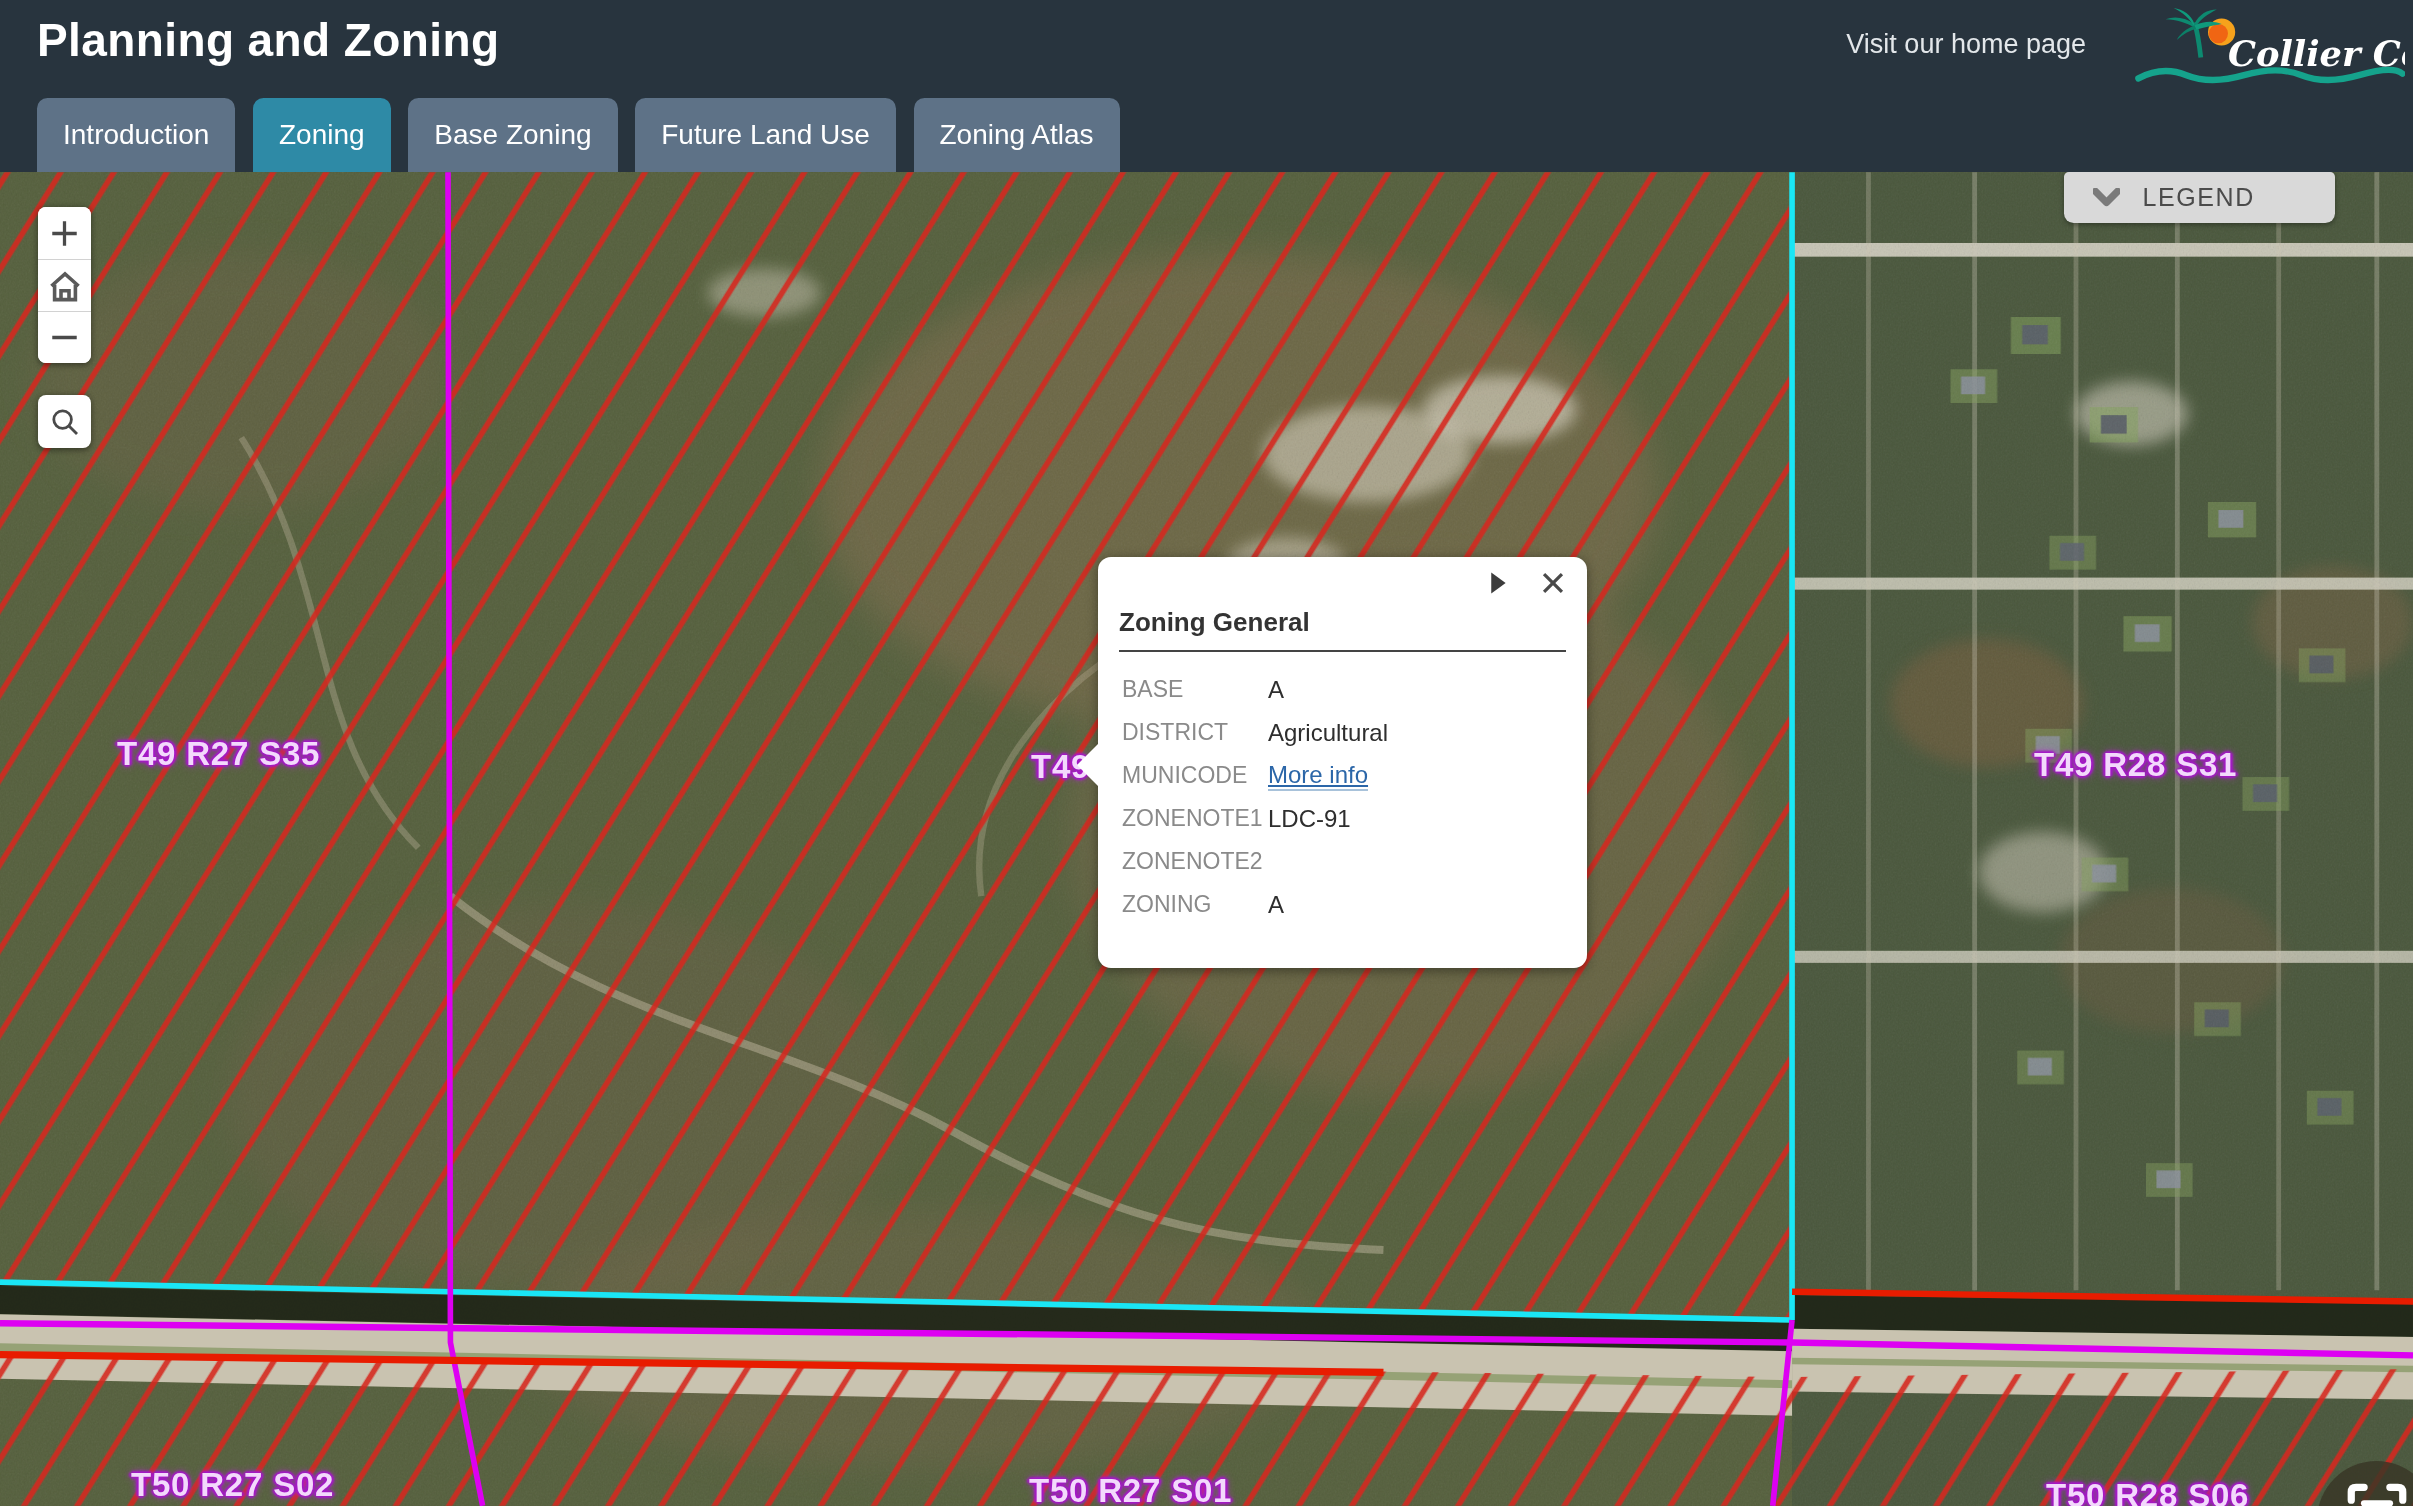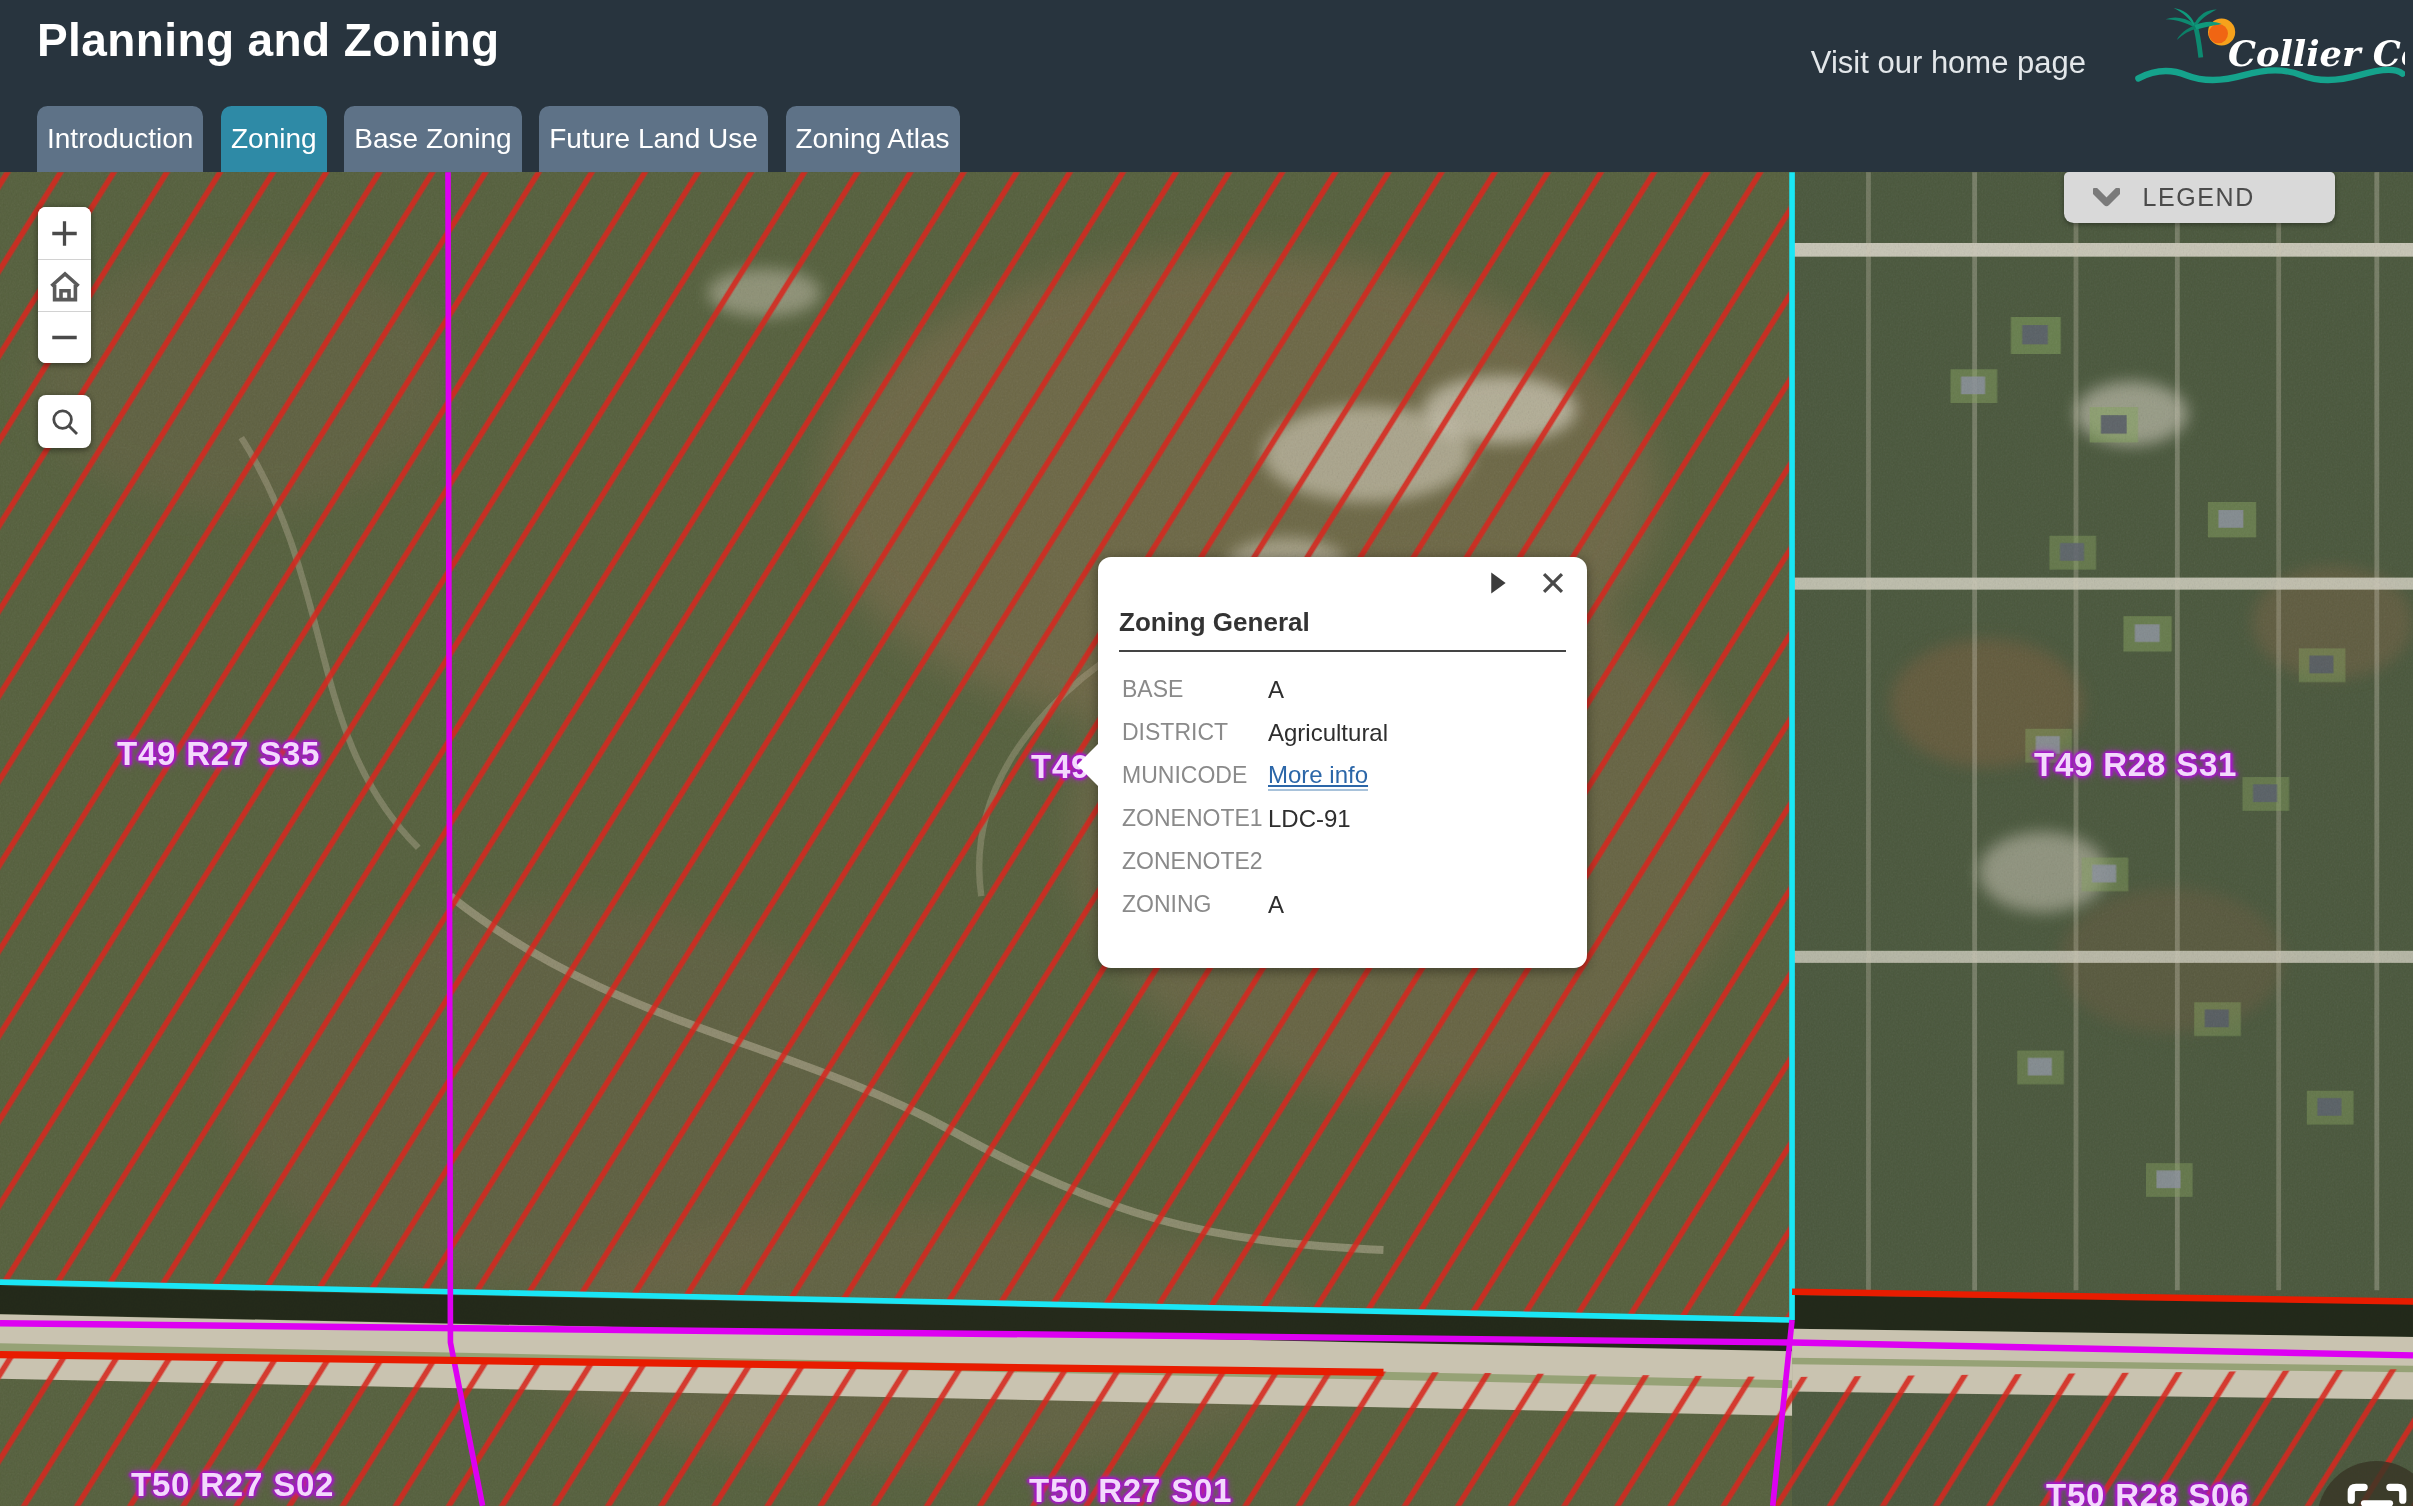--- a/index.html
+++ b/index.html
@@ -3,25 +3,25 @@
 <meta charset="utf-8">
 <style>
   * { margin:0; padding:0; box-sizing:border-box; }
   html,body { width:2413px; height:1506px; overflow:hidden; background:#222; }
   body { font-family:"Liberation Sans", sans-serif; }
   .screen { position:relative; width:2413px; height:1506px; overflow:hidden; }
 
   
   .header { position:absolute; left:0; top:0; width:2413px; height:172px; background:#28343e; z-index:50; }
   .app-title { position:absolute; left:37px; top:13px; font-size:46px; font-weight:700; color:#ffffff; letter-spacing:0.4px; }
-  .home-link { position:absolute; right:327px; top:45px; font-size:31px; color:#e3e7ea; font-weight:400; cursor:pointer; }
+  .home-link { position:absolute; right:327px; top:29px; font-size:27px; color:#e3e7ea; font-weight:400; cursor:pointer; }
   .logo { position:absolute; right:8px; top:8px; width:282px; height:80px; }
 
   .tabs { position:absolute; left:37px; bottom:0; display:flex; gap:17.7px; align-items:flex-end; }
-  .tab { height:66px; padding:0 10px; display:flex; align-items:center; justify-content:center;
+  .tab { height:74px; padding:0 26px; display:flex; align-items:center; justify-content:center;
          background:#5e7287; color:#ffffff; font-size:28px; border-radius:10.5px 10.5px 0 0; cursor:pointer; white-space:nowrap; }
   .tab.active { background:#2e8aa6; }
 
   
   .map { position:absolute; left:0; top:172px; width:2413px; height:1334px; overflow:hidden; background:#57603e; }
   .map svg.base { position:absolute; left:0; top:0; }
 
   
   .map-label { position:absolute; font-size:33px; font-weight:700; letter-spacing:0.8px; color:#f3d9fc; white-space:nowrap; z-index:5;
     text-shadow:-2.4px 0 2.4px #a518c8, 2.4px 0 2.4px #a518c8, 0 -2.4px 2.4px #a518c8, 0 2.4px 2.4px #a518c8, 0 0 8px #c02ae0; }

